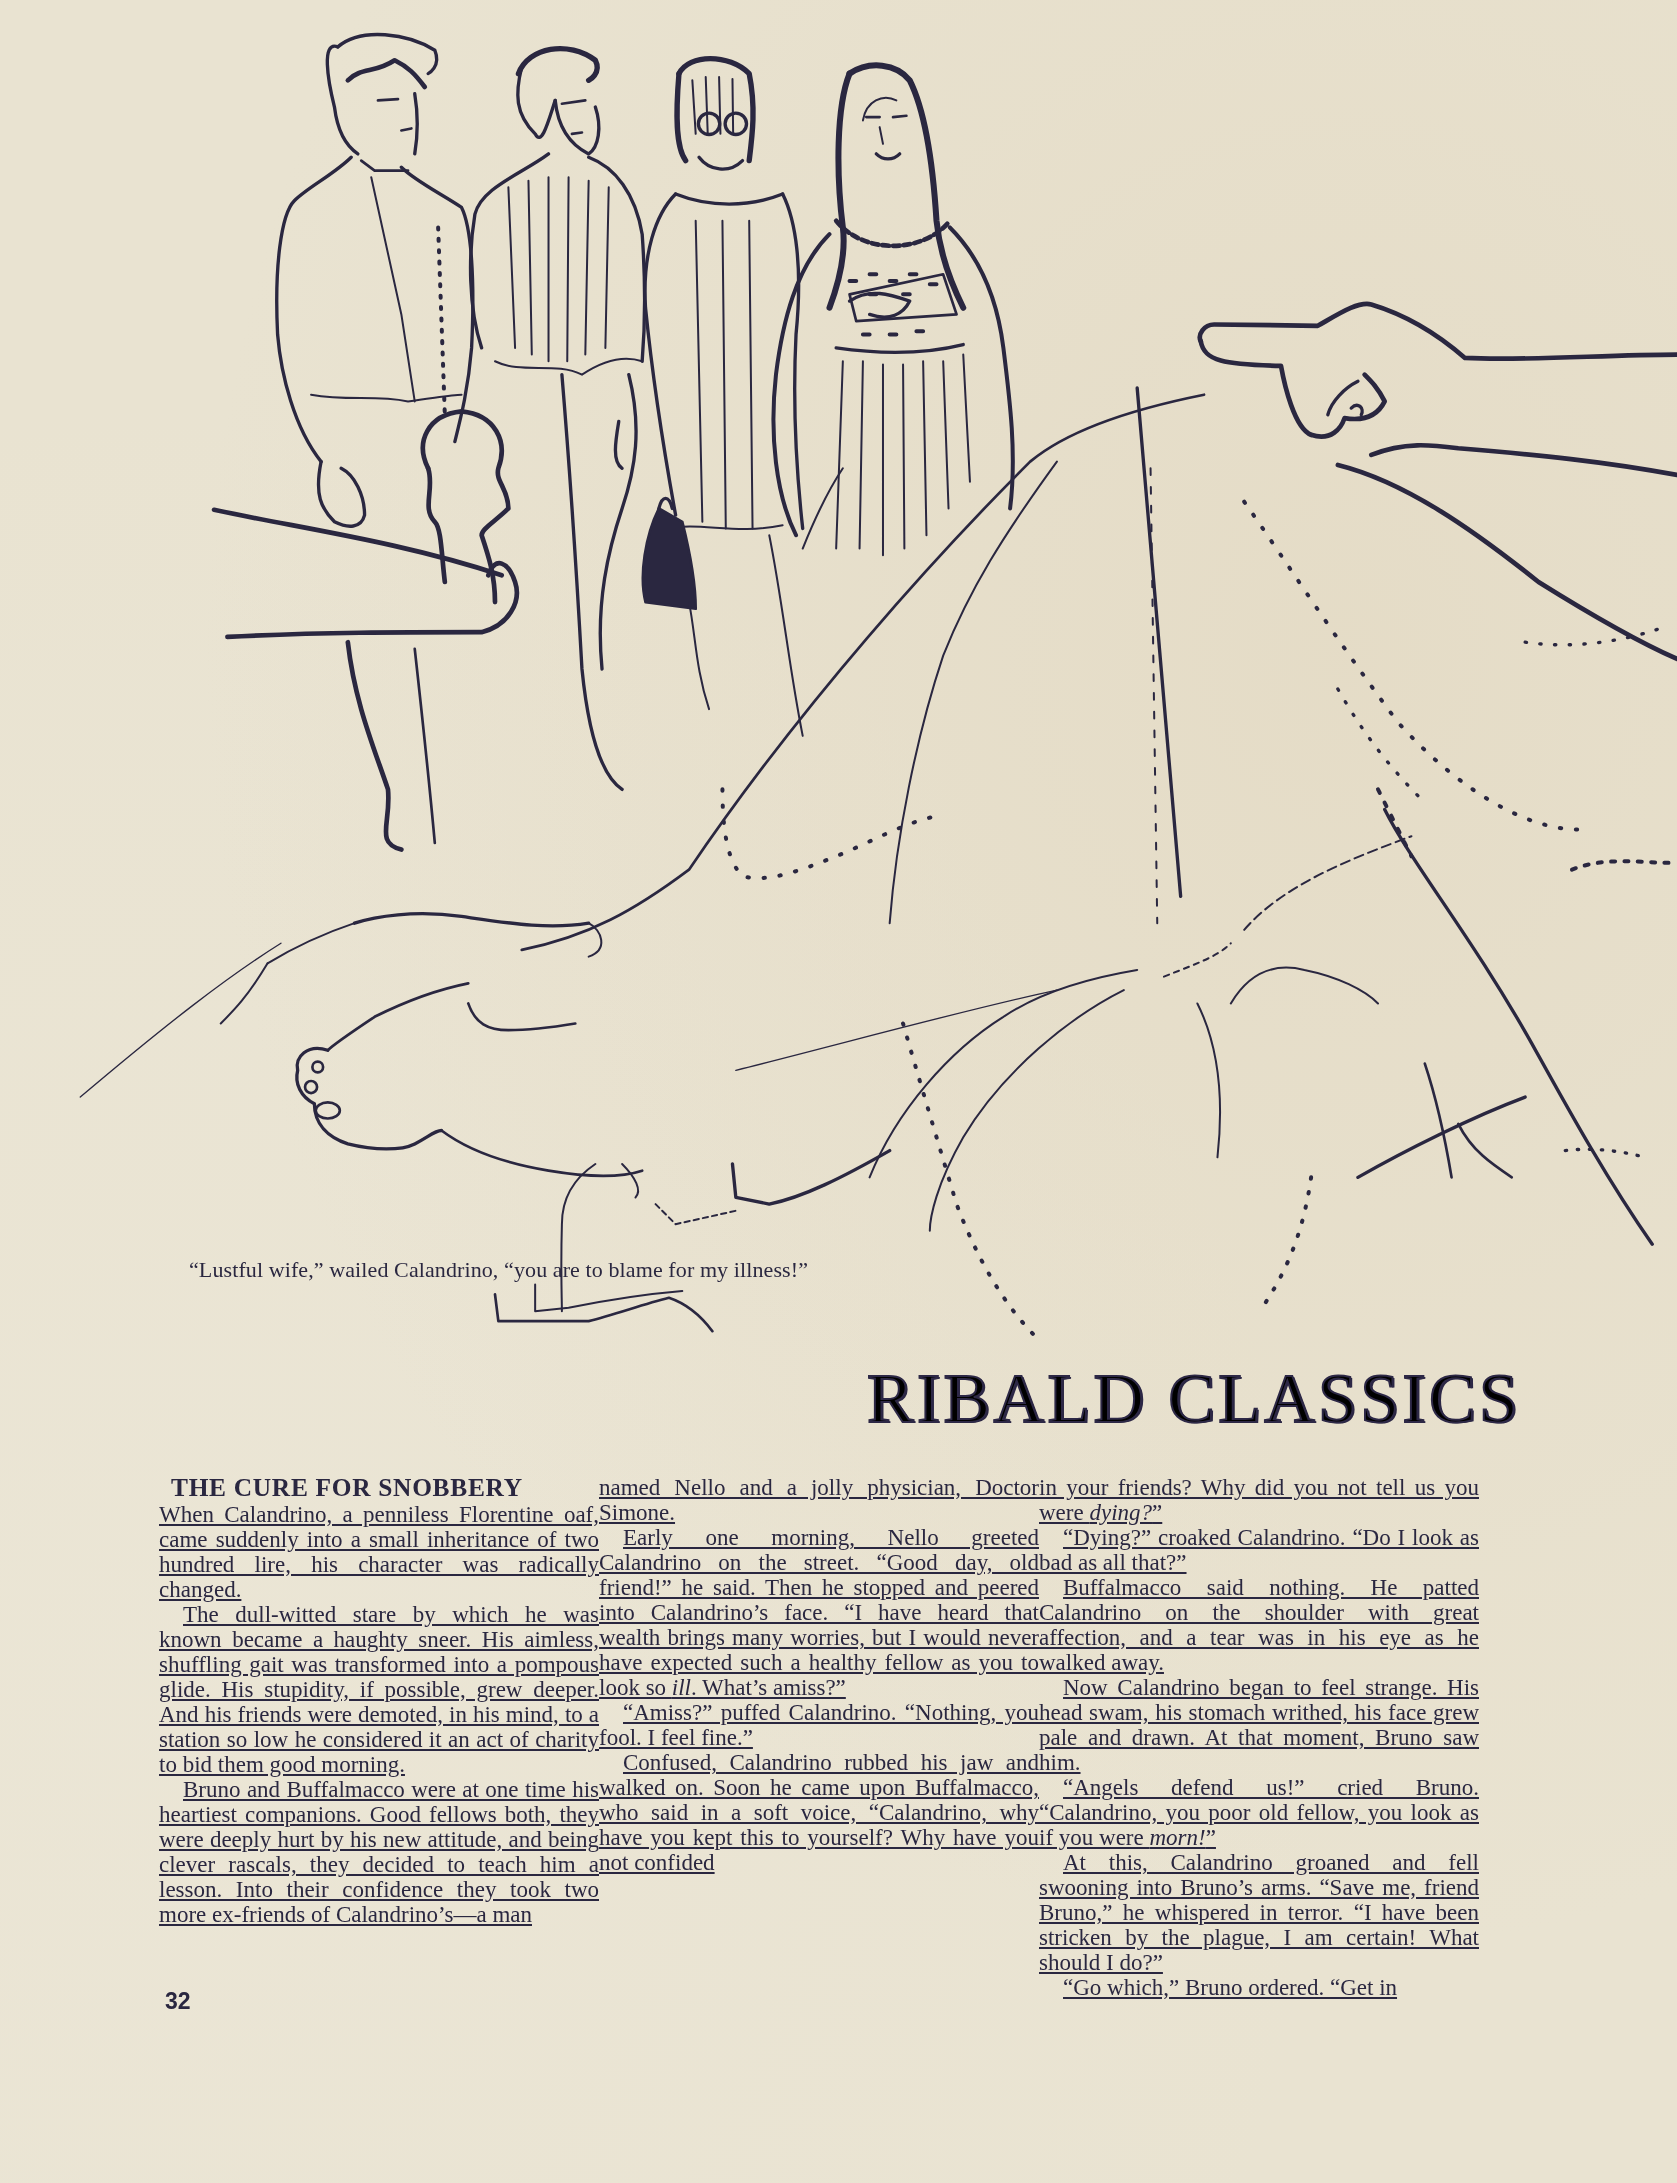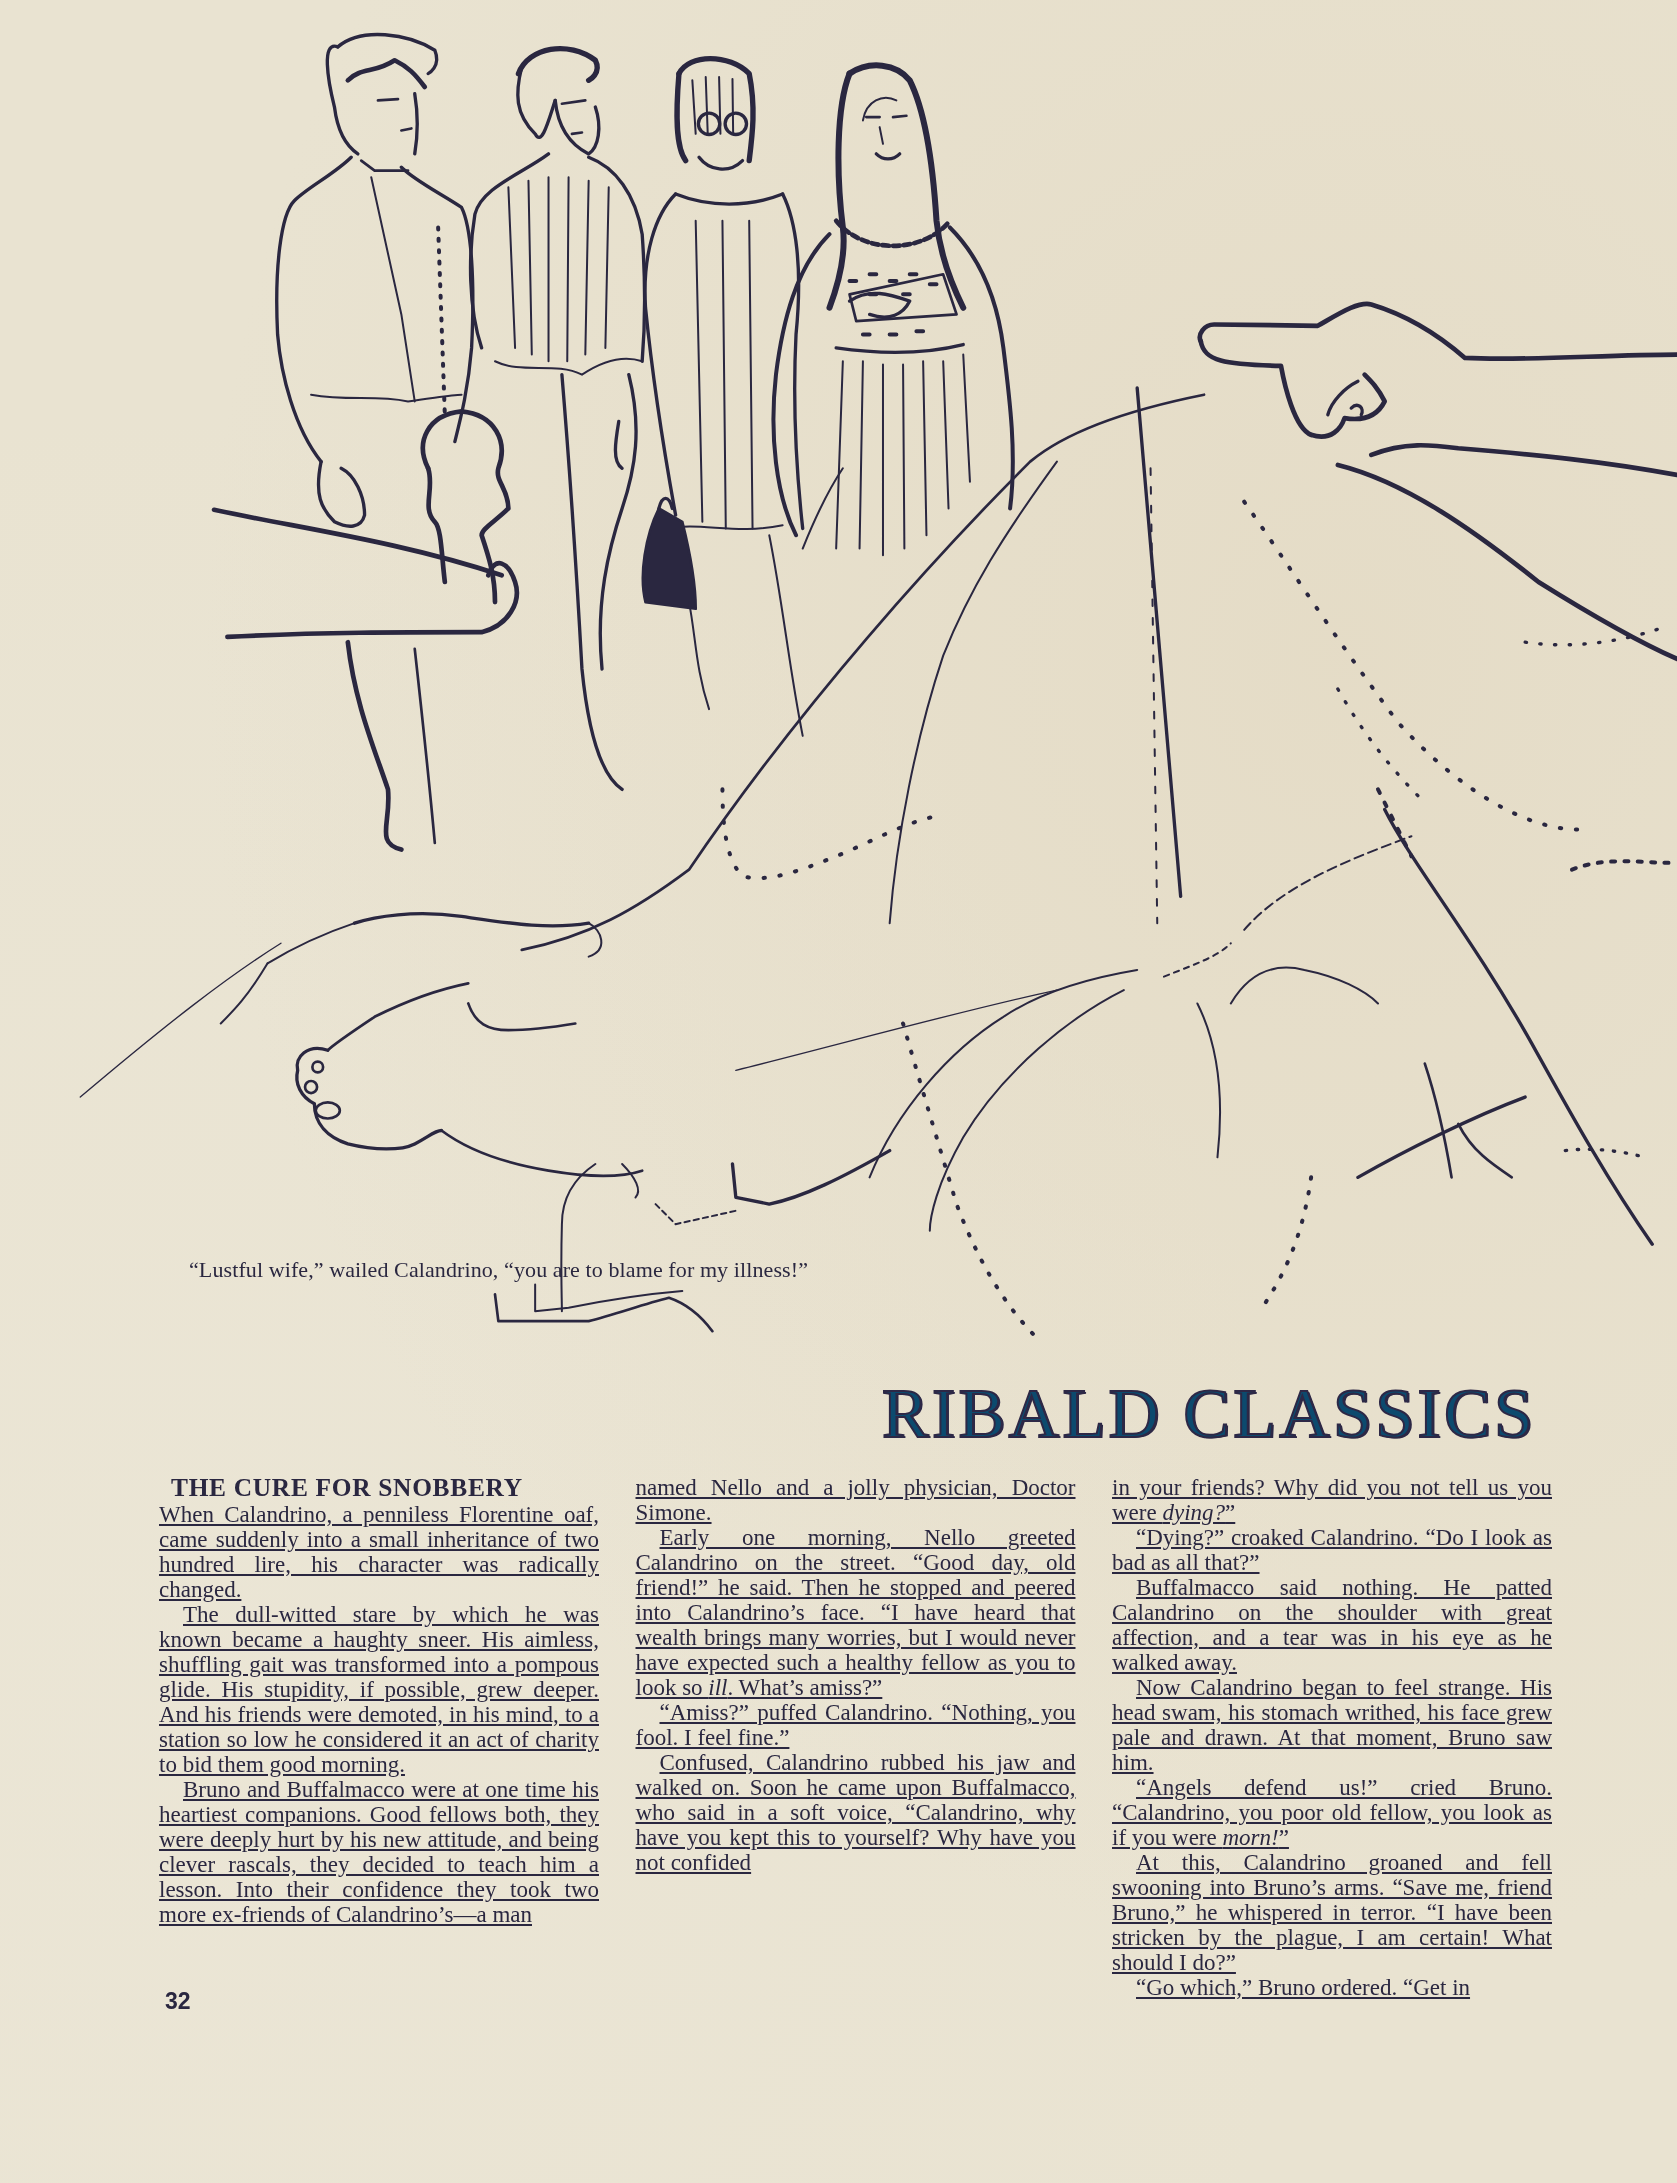--- a/index.html
+++ b/index.html
@@ -29,33 +29,31 @@
       letter-spacing: 0.1px;
       white-space: nowrap;
     }
     .headline {
       position: absolute;
       left: 866px; top: 1358px;
       width: 689px;
       font-size: 70px;
       font-weight: normal;
       letter-spacing: 3.3px;
-      margin: 16px;
+      margin: 1px;
       white-space: nowrap;
-      color: #0c4a6e;
+      color: #000000;
       -webkit-text-stroke: 2px #2d2846;
       text-shadow: 2px 1.3px 0 #2d2846;
     }
     .columns {
       position: absolute;
       left: 159px; top: 1475px;
       width: 1393px;
       display: flex;
-      justify-content: space-between;
-      gap: 27px;
     }
     .col {
       width: 440px;
       font-size: 23px;
       line-height: 25px;
       text-align: justify;
       hyphens: manual;
     }
     .col p { margin: 0; text-indent: 24px; text-decoration: underline; }
     .col p.noindent { text-indent: 0; }

